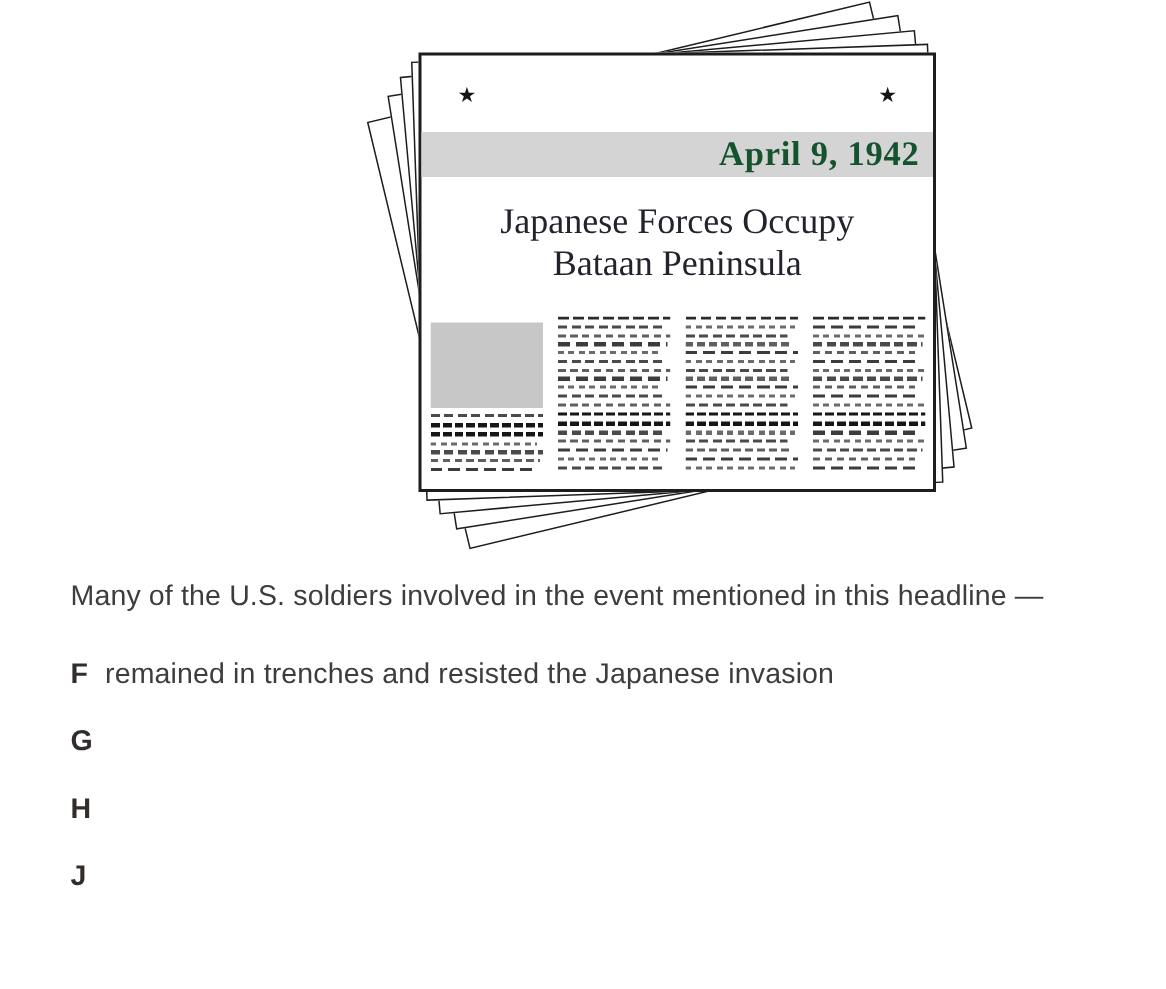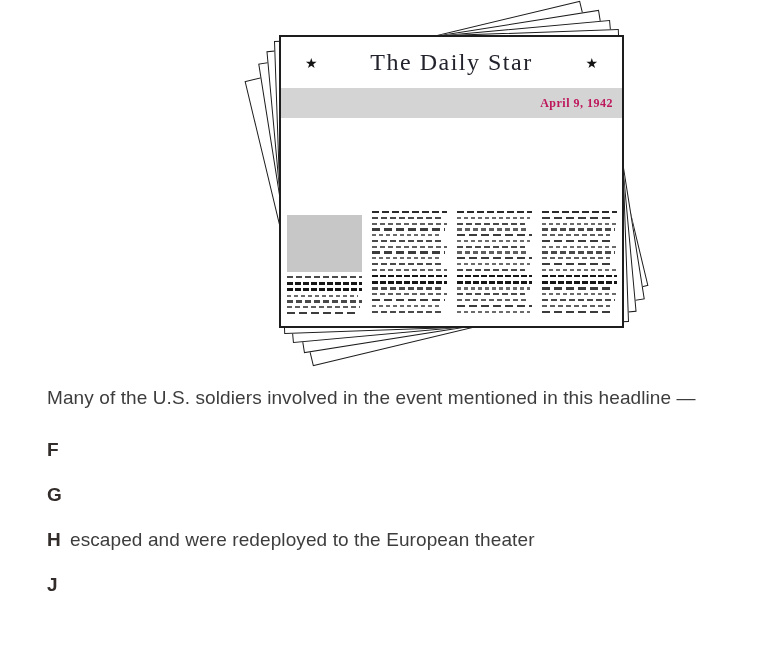--- a/index.html
+++ b/index.html
@@ -18,22 +18,22 @@
 
   .masthead{position:relative;height:51px;display:flex;align-items:center;justify-content:center;}
   .np-title{font-family:"Liberation Serif","DejaVu Serif",serif;font-size:24px;
             letter-spacing:1.5px;color:var(--headline-ink,#22232c);white-space:nowrap;}
   .star{position:absolute;top:50%;transform:translateY(-52%);font-size:14px;color:#141414;line-height:1;}
   .star-left{left:24px;}
   .star-right{right:24px;}
 
   .datebar{height:30px;background:var(--date-bar-bg,#d4d4d4);display:flex;align-items:center;
            justify-content:flex-end;padding-right:9px;box-sizing:border-box;}
-  .np-date{font-family:"Liberation Serif","DejaVu Serif",serif;font-size:12px;font-weight:700;
-           letter-spacing:.5px;color:#be185d;}
+  .np-date{font-family:"Liberation Serif","DejaVu Serif",serif;font-size:23px;font-weight:700;
+           letter-spacing:.5px;color:#14532d;}
 
   .headline{margin-top:16px;text-align:center;font-family:"Liberation Serif","DejaVu Serif",serif;
             font-size:24px;line-height:28px;color:var(--headline-ink,#22232c);}
 
   .columns{position:absolute;left:6px;right:5px;top:174px;bottom:8px;display:flex;gap:10px;}
   .np-col{flex:1 1 0;overflow:hidden;}
   .photo{height:57px;margin:4px 0;background:var(--photo-bg,#c7c7c7);}
 
   
   .dl{height:2.2px;margin-bottom:3.6px;
@@ -62,28 +62,31 @@
 
   <div class="stack">
     <div class="sheet b4"></div>
     <div class="sheet b3"></div>
     <div class="sheet b2"></div>
     <div class="sheet b1"></div>
 
     <div class="sheet main">
       <div class="masthead">
         <span class="star star-left">★</span>
-        <span class="np-title">The Daily Star</span>
         <span class="star star-right">★</span>
       </div>
 
       <div class="datebar">
         <span class="np-date">April 9, 1942</span>
       </div>
 
+      <div class="headline">
+        <div>Japanese Forces Occupy</div>
+        <div>Bataan Peninsula</div>
+      </div>
 
       <div class="columns">
         <div class="np-col has-photo">
           <div class="photo"></div>
         <div class="dl p0 w0"></div>
             <div class="dl bold"></div>
             <div class="dl bold"></div>
             <div class="dl p1 w1"></div>
             <div class="dl p0 w0"></div>
             <div class="dl p3 w3"></div>
@@ -152,27 +155,27 @@
       </div>
     </div>
   </div>
 
   <div class="question">
     <p class="stem">Many of the U.S. soldiers involved in the event mentioned in this headline —</p>
 
     <div class="options">
       <div class="option">
         <span class="letter">F</span>
+        <span class="opt-text">remained in trenches and resisted the Japanese invasion</span>
       </div>
       <div class="option">
         <span class="letter">G</span>
       </div>
       <div class="option">
         <span class="letter">H</span>
-        <span class="opt-text">escaped and were redeployed to the European theater</span>
       </div>
       <div class="option">
         <span class="letter">J</span>
       </div>
     </div>
   </div>
 
 </div>
 
 </body></html>

